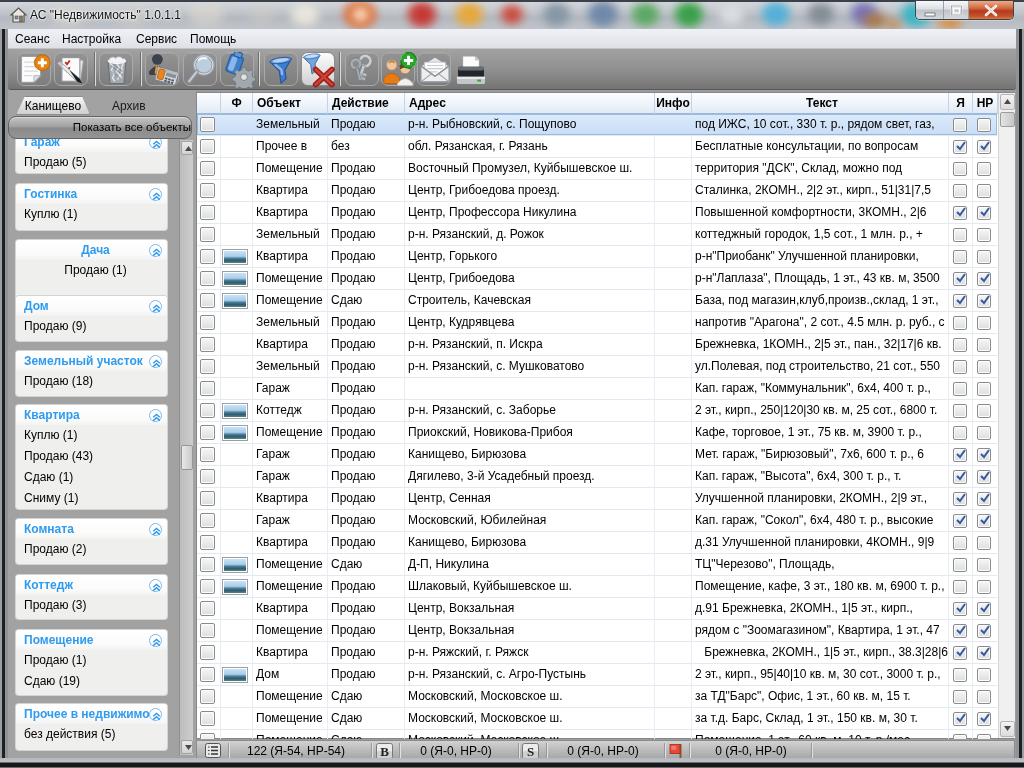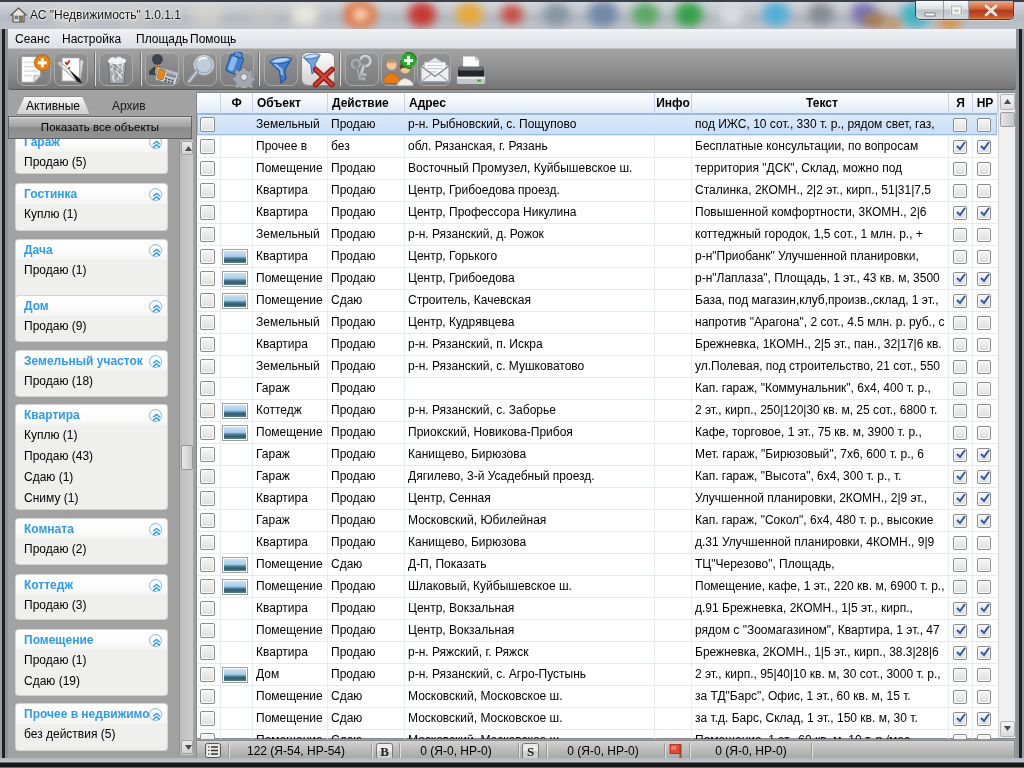--- a/index.html
+++ b/index.html
@@ -27,21 +27,21 @@
 #grip{left:11px;top:6px;width:3px;height:30px;background:repeating-linear-gradient(180deg,#d8d8d8 0,#d8d8d8 1px,#777 1px,#777 2px,transparent 2px,transparent 4px);}
 .tbtn{position:absolute;top:3px;width:34px;height:34px;border-radius:7px;background:linear-gradient(180deg,#939393 0%,#888888 50%,#7e7e7e 100%);border:1px solid #a9a9a9;box-shadow:inset 0 1px 0 rgba(255,255,255,.12);}
 .tbtn.flat{background:none;border-color:transparent;box-shadow:none;}
 .tbtn.pressed{background:linear-gradient(180deg,#fdfdfd 0%,#e9e9e9 45%,#cfcfcf 100%);border:1px solid #8a8a8a;}
 .tbtn svg{position:absolute;left:-1px;top:-1px;width:36px;height:36px;}
 .tdiv{position:absolute;top:3px;width:1px;height:34px;background:#dadada;box-shadow:-1px 0 0 #6e6e6e;}
 
 #panel{left:8px;top:90px;width:188px;height:670px;background:#a2a2a2;}
 #tab-active{position:absolute;left:8px;top:6px;width:74px;height:19px;background:linear-gradient(180deg,#fafafa 0%,#e3e3e3 45%,#cfcfcf 100%);clip-path:polygon(9px 0,89% 0,100% 100%,0 100%);border:1px solid #8c8c8c;font-size:12px;color:#000;text-align:center;line-height:19px;}
 #tab-arch{position:absolute;left:104px;top:9px;font-size:12px;color:#1a1a1a;}
-#show-all{position:absolute;left:0px;top:26px;width:184px;height:23px;border:1px solid #636363;border-radius:0;background:linear-gradient(180deg,#c4c4c4 0%,#a2a2a2 45%,#8a8a8a 52%,#949494 100%);font-size:12px;color:#000;text-align:center;line-height:21px;font-size:11.5px;box-shadow:inset 0 1px 0 rgba(255,255,255,.4);}
+#show-all{position:absolute;left:0px;top:26px;width:184px;height:23px;border:1px solid #636363;border-radius:8px;background:linear-gradient(180deg,#c4c4c4 0%,#a2a2a2 45%,#8a8a8a 52%,#949494 100%);font-size:12px;color:#000;text-align:right;line-height:21px;font-size:11.5px;box-shadow:inset 0 1px 0 rgba(255,255,255,.4);}
 .card{position:absolute;left:8px;width:151px;background:#efefee;border-radius:3px;box-shadow:0 0 0 1px #d4d4d4;overflow:hidden;}
 .card .ttl{position:absolute;left:0;top:0;right:0;height:20px;background:linear-gradient(180deg,#ffffff 0%,#fbfbfb 70%,#f3f3f2 100%);color:#2f9bef;font-size:12px;font-weight:bold;line-height:21px;padding-left:8px;white-space:nowrap;overflow:hidden;}
 .card .chev{position:absolute;right:5px;top:4px;width:13px;height:13px;border-radius:50%;background:#fff;border:1px solid #7ab8e8;}
 .card .itm{position:absolute;left:0;right:0;height:21px;font-size:12px;color:#000;line-height:21px;padding-left:8px;white-space:nowrap;}
 
 #pscroll{position:absolute;left:171px;top:50px;width:14px;height:615px;background:linear-gradient(90deg,#bdbdbd,#cdcdcd);border-left:1px solid #8e8e8e;}
 .sbtn{position:absolute;left:1px;width:12px;height:14px;background:linear-gradient(180deg,#e9e9e9,#d2d2d2);border:1px solid #a2a2a2;border-radius:2px;}
 .sbtn svg{position:absolute;left:1px;top:2px;}
 #pthumb{position:absolute;left:1px;top:305px;width:12px;height:25px;background:linear-gradient(90deg,#e8e8e8,#cacaca);border:1px solid #979797;border-radius:2px;}
 
@@ -109,21 +109,21 @@
         </svg></div>
 <div class="wbtn red" style="width:44px;"><svg width="44" height="19">
           <path d="M17 5 L27 14 M27 5 L17 14" stroke="#fff" stroke-width="2.6" stroke-linecap="round"></path>
           <path d="M17 5 L27 14 M27 5 L17 14" stroke="#833" stroke-width=".5" stroke-linecap="round" opacity=".5"></path>
         </svg></div>
 </div>
   </div>
 <div id="menubar" class="abs">
     <div class="mitem" style="left:7px;">Сеанс</div>
     <div class="mitem" style="left:54px;">Настройка</div>
-    <div class="mitem" style="left:128px;">Площадь</div>
+    <div class="mitem" style="left:128px;">Сервис</div>
     <div class="mitem" style="left:182px;">Помощь</div>
   </div>
 <div id="toolbar" class="abs">
     <div id="grip" class="abs"></div>
     <div class="tbtn " style="left:9px;">
       <svg width="32" height="32" viewBox="0 0 32 32">
         <path d="M4 4 h17 v17 l-6 6 h-11 z" fill="#fcfcfc" stroke="#9aa0a6"></path>
 <path d="M15 27 l6 -6 h-6 z" fill="#dde0e4" stroke="#9aa0a6" stroke-width=".6"></path>
 <path d="M6.5 9 h12 M6.5 13 h12 M6.5 17 h12 M6.5 21 h7" stroke="#d4d8de" stroke-width="1.2"></path>
 <circle cx="22.5" cy="9.5" r="7" fill="#e8820e" stroke="#b86408" stroke-width=".8"></circle>
@@ -268,37 +268,37 @@
 <path d="M3.5 22 h25 v2 h-25 z" fill="#e6e9ec"></path>
 <rect x="21.5" y="24.5" width="3.4" height="1.8" fill="#30a830"></rect>
       </svg>
     </div>
     <div class="tdiv" style="left:87px;"></div>
     <div class="tdiv" style="left:133px;"></div>
     <div class="tdiv" style="left:251px;"></div>
     <div class="tdiv" style="left:332px;"></div>
   </div>
 <div id="panel" class="abs">
-    <div id="tab-active">Активные</div>
+    <div id="tab-active">Канищево</div>
     <div id="tab-arch" class="abs">Архив</div>
     <div class="card" style="top:42px;height:41px;">
       <div class="ttl">Гараж</div>
       <div class="chev"><svg width="13" height="13" viewBox="0 0 13 13">
           <path d="M3.2 6.2 L6.5 3.4 L9.8 6.2 M3.2 9.6 L6.5 6.8 L9.8 9.6" fill="none" stroke="#2f9bef" stroke-width="1.5"></path>
         </svg></div>
       <div class="itm" style="top:20px;">Продаю (5)</div>
     </div>
     <div class="card" style="top:94px;height:46px;">
       <div class="ttl">Гостинка</div>
       <div class="chev"><svg width="13" height="13" viewBox="0 0 13 13">
           <path d="M3.2 6.2 L6.5 3.4 L9.8 6.2 M3.2 9.6 L6.5 6.8 L9.8 9.6" fill="none" stroke="#2f9bef" stroke-width="1.5"></path>
         </svg></div>
       <div class="itm" style="top:20px;">Куплю (1)</div>
     </div>
-    <div class="card" style="top:150px;height:64px;">
+    <div class="card" style="top:150px;height:64px;text-align:center;">
       <div class="ttl">Дача</div>
       <div class="chev"><svg width="13" height="13" viewBox="0 0 13 13">
           <path d="M3.2 6.2 L6.5 3.4 L9.8 6.2 M3.2 9.6 L6.5 6.8 L9.8 9.6" fill="none" stroke="#2f9bef" stroke-width="1.5"></path>
         </svg></div>
       <div class="itm" style="top:20px;">Продаю (1)</div>
     </div>
     <div class="card" style="top:206px;height:45px;">
       <div class="ttl">Дом</div>
       <div class="chev"><svg width="13" height="13" viewBox="0 0 13 13">
           <path d="M3.2 6.2 L6.5 3.4 L9.8 6.2 M3.2 9.6 L6.5 6.8 L9.8 9.6" fill="none" stroke="#2f9bef" stroke-width="1.5"></path>
@@ -633,32 +633,32 @@
         <div class="c" style="left:211px;width:245px;">Канищево, Бирюзова</div>
         <div class="c" style="left:498px;width:253px;">д.31 Улучшенной планировки, 4КОМН., 9|9</div>
         <div class="cbx sm" style="left:756px;"></div>
         <div class="cbx sm" style="left:780px;"></div>
       </div>
       <div class="row" style="top:440px;">
         <div class="cbx" style="left:3px;"></div>
         <div class="photo"></div>
         <div class="c" style="left:59px;width:71px;">Помещение</div>
         <div class="c" style="left:134px;width:73px;">Сдаю</div>
-        <div class="c" style="left:211px;width:245px;">Д-П, Показать</div>
+        <div class="c" style="left:211px;width:245px;">Д-П, Никулина</div>
         <div class="c" style="left:498px;width:253px;">ТЦ"Черезово", Площадь,</div>
         <div class="cbx sm" style="left:756px;"></div>
         <div class="cbx sm" style="left:780px;"></div>
       </div>
       <div class="row" style="top:462px;">
         <div class="cbx" style="left:3px;"></div>
         <div class="photo"></div>
         <div class="c" style="left:59px;width:71px;">Помещение</div>
         <div class="c" style="left:134px;width:73px;">Продаю</div>
         <div class="c" style="left:211px;width:245px;">Шлаковый, Куйбышевское ш.</div>
-        <div class="c" style="left:498px;width:253px;">Помещение, кафе, 1 эт., 220 кв. м, 6900 т. р.,</div>
+        <div class="c" style="left:498px;width:253px;">Помещение, кафе, 3 эт., 180 кв. м, 6900 т. р.,</div>
         <div class="cbx sm" style="left:756px;"></div>
         <div class="cbx sm" style="left:780px;"></div>
       </div>
       <div class="row" style="top:484px;">
         <div class="cbx" style="left:3px;"></div>
         <div class="c" style="left:59px;width:71px;">Квартира</div>
         <div class="c" style="left:134px;width:73px;">Продаю</div>
         <div class="c" style="left:211px;width:245px;">Центр, Вокзальная</div>
         <div class="c" style="left:498px;width:253px;">д.91 Брежневка, 2КОМН., 1|5 эт., кирп.,</div>
         <div class="cbx sm" style="left:756px;">
@@ -687,21 +687,21 @@
           <svg class="ck" viewBox="0 0 14 14">
             <path d="M3 7 L6 10 L11 3" fill="none" stroke="#3458a0" stroke-width="2"></path>
           </svg>
         </div>
       </div>
       <div class="row" style="top:528px;">
         <div class="cbx" style="left:3px;"></div>
         <div class="c" style="left:59px;width:71px;">Квартира</div>
         <div class="c" style="left:134px;width:73px;">Продаю</div>
         <div class="c" style="left:211px;width:245px;">р-н. Ряжский, г. Ряжск</div>
-        <div class="c" style="left:498px;width:253px;">Брежневка, 2КОМН., 1|5 эт., кирп., 38.3|28|6</div>
+        <div class="c" style="left:498px;width:253px;text-align:right;">Брежневка, 2КОМН., 1|5 эт., кирп., 38.3|28|6</div>
         <div class="cbx sm" style="left:756px;">
           <svg class="ck" viewBox="0 0 14 14">
             <path d="M3 7 L6 10 L11 3" fill="none" stroke="#3458a0" stroke-width="2"></path>
           </svg>
         </div>
         <div class="cbx sm" style="left:780px;">
           <svg class="ck" viewBox="0 0 14 14">
             <path d="M3 7 L6 10 L11 3" fill="none" stroke="#3458a0" stroke-width="2"></path>
           </svg>
         </div>

